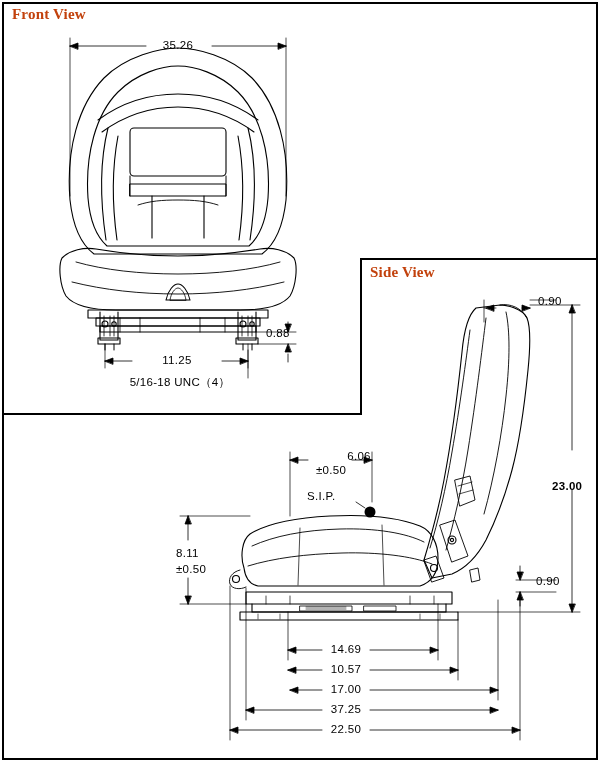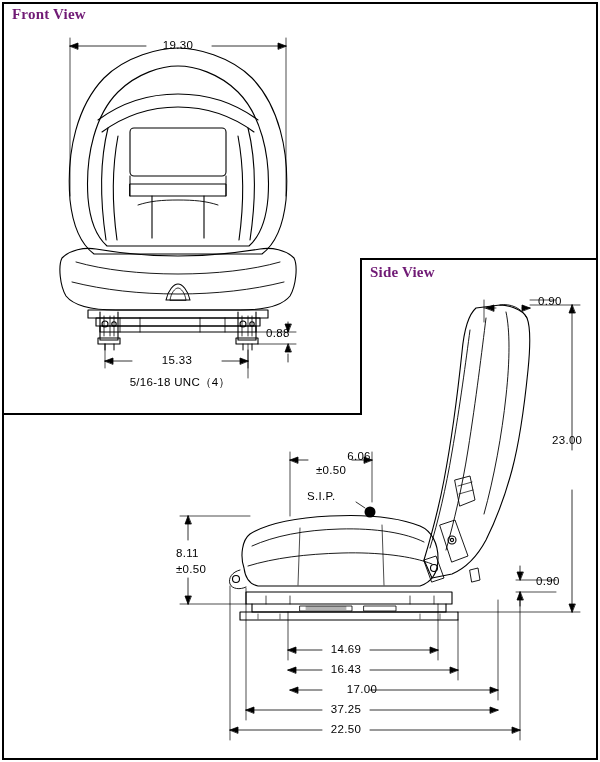--- a/index.html
+++ b/index.html
@@ -19,21 +19,21 @@
     position: absolute;
     left: 2px; top: 2px;
     width: 596px; height: 758px;
     border: 2px solid #000;
   }
   .panel-title {
     position: absolute;
     font-family: "Liberation Serif", serif;
     font-weight: bold;
     font-size: 15px;
-    color: #701a75;
+    color: #c2410c;
     letter-spacing: 0.2px;
     white-space: nowrap;
   }
   #front-title { left: 12px; top: 6px; }
   #side-title  { left: 370px; top: 264px; }
 
   .divider-h {
     position: absolute;
     background: #000;
   }
@@ -275,32 +275,32 @@
 
         <path d="M230,730 L322,730 M370,730 L520,730"></path>
         <path d="M230,730 l8,-3 l0,6 z" fill="#000"></path>
         <path d="M520,730 l-8,-3 l0,6 z" fill="#000"></path>
         <path d="M230,586 L230,740" stroke-width="0.7"></path>
         <path d="M520,592 L520,740" stroke-width="0.7"></path>
       </g>
     </g>
   </svg>
 
-  <div class="dimtext center" style="left:178px; top:39px;">19.30</div>
-  <div class="dimtext center" style="left:177px; top:354px;">15.33</div>
+  <div class="dimtext center" style="left:178px; top:39px;">35.26</div>
+  <div class="dimtext center" style="left:177px; top:354px;">11.25</div>
   <div class="dimtext" style="left:266px; top:327px;">0.88</div>
   <div class="dimtext center" style="left:180px; top:375px;">5/16-18  UNC（4）</div>
 
   <div class="dimtext" style="left:538px; top:295px;">0.90</div>
-  <div class="dimtext" style="left:552px; top:434px;">23.00</div>
+  <div class="dimtext" style="left:552px; top:480px;font-weight:bold;">23.00</div>
   <div class="dimtext center" style="left:331px; top:450px;margin-left:28px;">6.06</div>
   <div class="dimtext center" style="left:331px; top:464px;">±0.50</div>
   <div class="dimtext" style="left:307px; top:490px;">S.I.P.</div>
   <div class="dimtext" style="left:176px; top:547px;">8.11</div>
   <div class="dimtext" style="left:176px; top:563px;">±0.50</div>
   <div class="dimtext" style="left:536px; top:575px;">0.90</div>
   <div class="dimtext center" style="left:346px; top:643px;">14.69</div>
-  <div class="dimtext center" style="left:346px; top:663px;">16.43</div>
-  <div class="dimtext center" style="left:346px; top:683px;margin-left:16px;">17.00</div>
+  <div class="dimtext center" style="left:346px; top:663px;">10.57</div>
+  <div class="dimtext center" style="left:346px; top:683px;">17.00</div>
   <div class="dimtext center" style="left:346px; top:703px;">37.25</div>
   <div class="dimtext center" style="left:346px; top:723px;">22.50</div>
 
 </div>
 
 </body></html>

